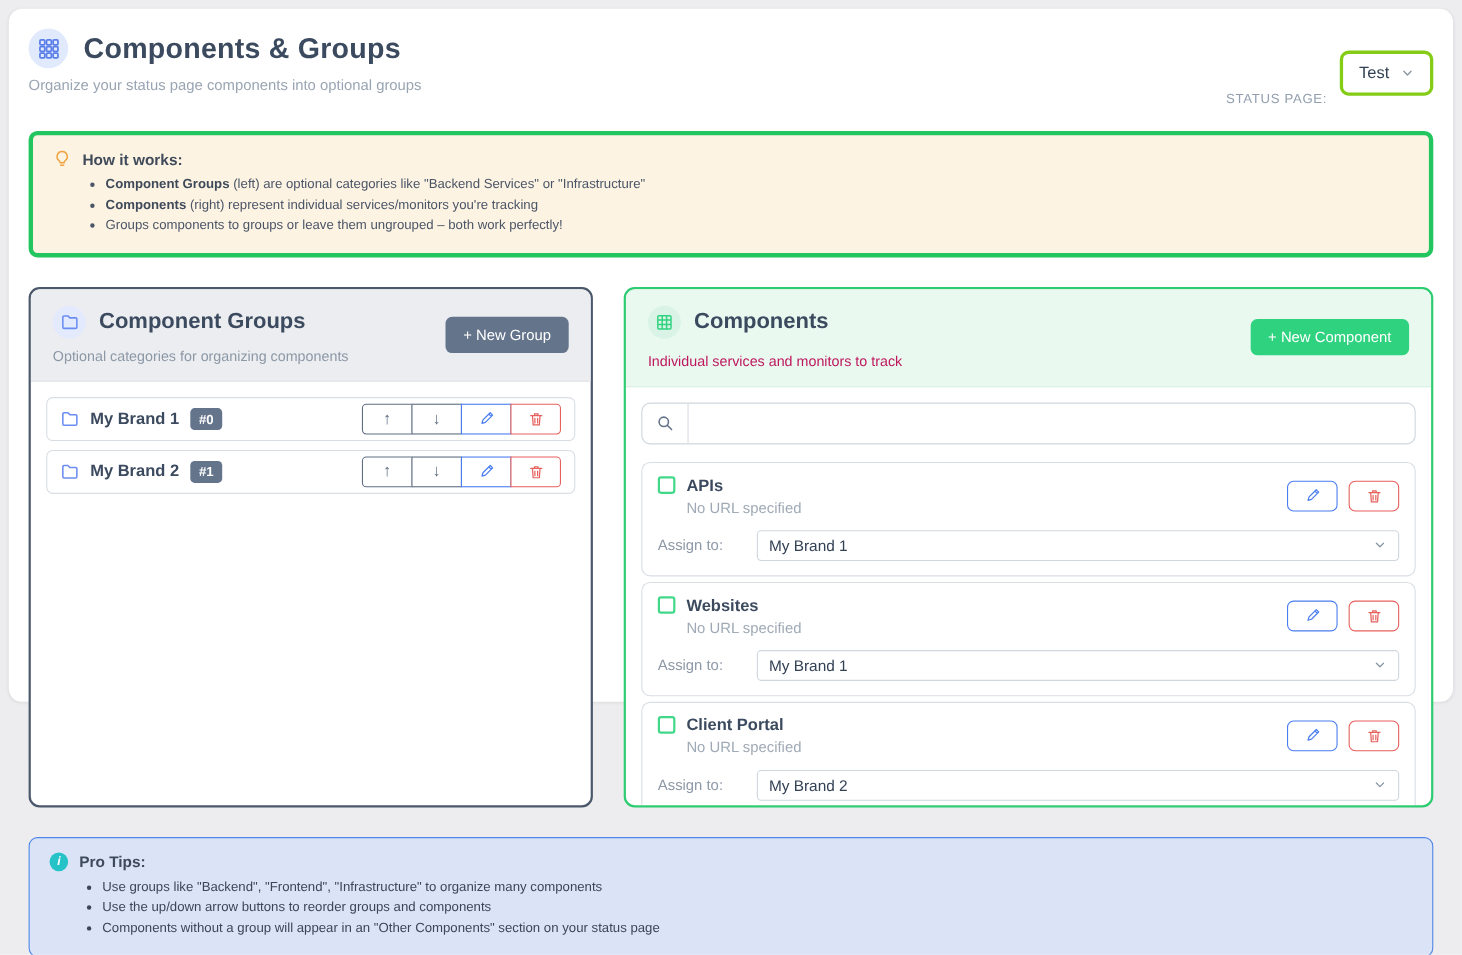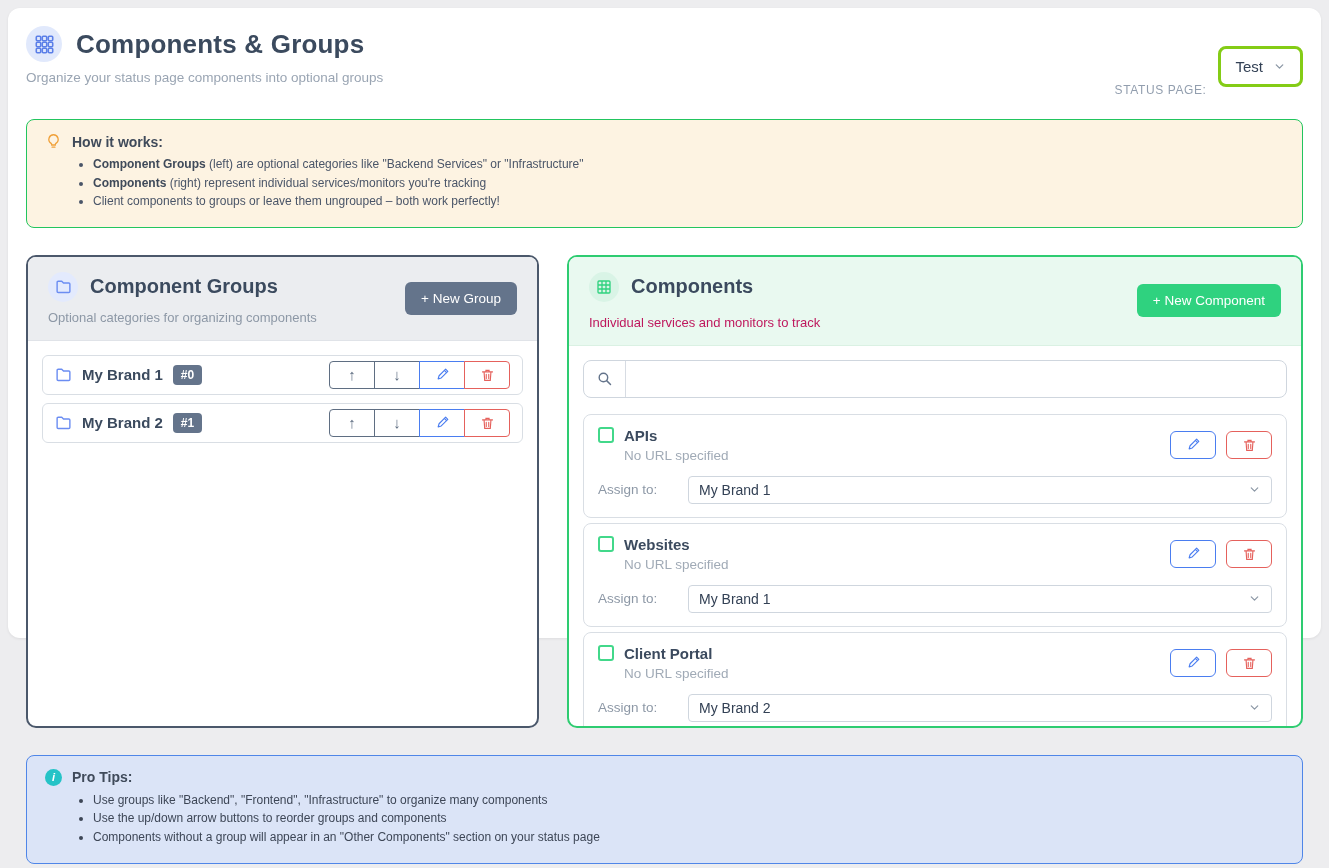--- a/index.html
+++ b/index.html
@@ -27,21 +27,21 @@
   .status-wrap { display:flex; align-items:center; gap:12px; margin-top:9px; }
   .status-label { font-size:12px; color:#929eae; letter-spacing:.6px; font-weight:500;margin-top:48px; }
   .status-select {
     display:flex; align-items:center; gap:10px; background:#fff;
     border:3px solid #84cc16; border-radius:8px; padding:9px 14px;
     font-size:15px; color:#334155; cursor:pointer;justify-content:space-between;
   }
 
   
   .hiw {
-    background:#fdf3e2; border:1px solid #22c55e; border-radius:8px;
+    background:#fdf3e2; border:4px solid #22c55e; border-radius:8px;
     padding:13px 18px 14px; margin:22px 0 27px;
   }
   .note-title-row { display:flex; align-items:center; gap:10px; }
   .note-title { font-weight:700; color:#3f4a5a; font-size:14px; }
   .note-list { margin:7px 0 0; padding-left:48px; list-style:disc; }
   .note-list li { margin:4.5px 0; font-size:12px; color:#4a5568; }
   .note-list b { color:#3f4a5a; }
 
   
   .panels { display:flex; gap:28px; height:473px; }
@@ -171,21 +171,21 @@
     <div class="note-title-row">
       <svg width="17" height="17" viewBox="0 0 24 24" fill="none" stroke="#f0a23c" stroke-width="1.9" stroke-linecap="round">
         <path d="M12 2.5a6.5 6.5 0 0 0-3.8 11.8c.8.6 1.3 1.4 1.3 2.2v.5h5v-.5c0-.8.5-1.6 1.3-2.2A6.5 6.5 0 0 0 12 2.5z"></path>
             <path d="M10 20h4"></path>
       </svg>
       <span class="note-title">How it works:</span>
     </div>
     <ul class="note-list">
       <li><b>Component Groups</b><span> (left) are optional categories like "Backend Services" or "Infrastructure"</span></li>
       <li><b>Components</b><span> (right) represent individual services/monitors you're tracking</span></li>
-      <li><b></b><span>Client components to groups or leave them ungrouped – both work perfectly!</span></li>
+      <li><b></b><span>Groups components to groups or leave them ungrouped – both work perfectly!</span></li>
     </ul>
   </div>
 
   <div class="panels">
 
     <section class="panel groups-panel">
       <div class="panel-header">
         <div>
           <div class="ph-title-row">
             <span class="ph-icon">

